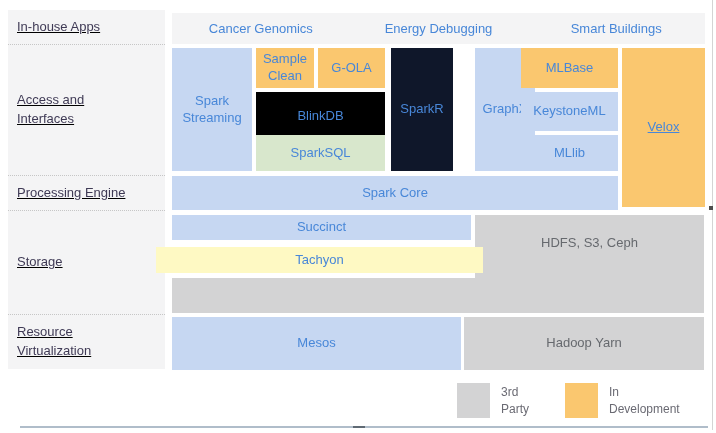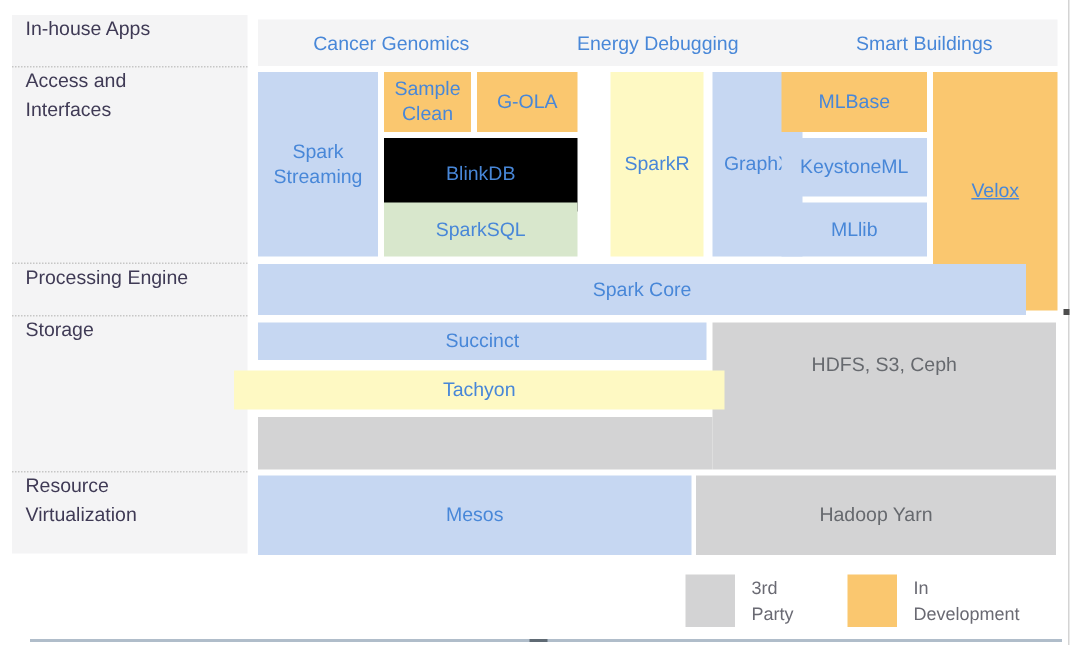--- a/index.html
+++ b/index.html
@@ -2,21 +2,21 @@
 <html><head>
 <meta charset="utf-8">
 <style>
   html,body{margin:0;padding:0;background:#fff;}
   .canvas{
     position:relative;width:716px;height:433px;background:#ffffff;
     font-family:"Liberation Sans", sans-serif;overflow:hidden;
   }
   
   .left-panel{position:absolute;left:8px;top:10px;width:157px;height:359px;background:#f4f4f5;}
-  .band{box-sizing:border-box;display:flex;align-items:flex-start;border-bottom:1px dotted #c6c6c6;}
+  .band{box-sizing:border-box;display:flex;align-items:center;border-bottom:1px dotted #c6c6c6;text-decoration:underline;}
   .band:last-child{border-bottom:none;}
   .band-label{padding-left:9px;font-size:13px;line-height:1.45;color:#3f3a55;max-width:116px;}
   
   .header-band{position:absolute;left:172px;top:13px;width:533px;height:31px;background:#f4f4f5;display:flex;}
   .header-cell{flex:1;display:flex;align-items:center;justify-content:center;font-size:13px;color:#4887d8;}
   
   .box{
     position:absolute;display:flex;align-items:center;justify-content:center;
     text-align:center;font-size:13px;color:#4887d8;line-height:1.3;box-sizing:border-box;
   }
@@ -60,30 +60,30 @@
     <div class="header-cell">Cancer Genomics</div>
     <div class="header-cell">Energy Debugging</div>
     <div class="header-cell">Smart Buildings</div>
   </div>
 
   <div class="box" style="left: 172px; top: 48px; width: 80px; height: 123px; padding: 0px 6px; background: rgb(198, 215, 242);">Spark Streaming</div>
   <div class="box" style="left: 256px; top: 48px; width: 58px; height: 40px; padding: 0px 4px; background: rgb(250, 199, 111);">Sample Clean</div>
   <div class="box" style="left: 318px; top: 48px; width: 67px; height: 40px; background: rgb(250, 199, 111);">G-OLA</div>
   <div class="box" style="left: 256px; top: 92px; width: 129px; height: 49px; background: #000000;">BlinkDB</div>
   <div class="box" style="left: 256px; top: 135px; width: 129px; height: 36px; background: rgb(216, 231, 204);">SparkSQL</div>
-  <div class="box" style="left: 391px; top: 48px; width: 62px; height: 123px; background: #fef9c3; margin-left: 16px;">SparkR</div>
+  <div class="box" style="left: 391px; top: 48px; width: 62px; height: 123px; background: #0f172a;">SparkR</div>
   <div class="box" style="left: 475px; top: 48px; width: 60px; height: 123px; background: rgb(198, 215, 242);">GraphX</div>
   <div class="box" style="left: 521px; top: 48px; width: 97px; height: 40px; background: rgb(250, 199, 111);">MLBase</div>
   <div class="box" style="left: 521px; top: 92px; width: 97px; height: 39px; background: rgb(198, 215, 242);">KeystoneML</div>
   <div class="box" style="left: 521px; top: 135px; width: 97px; height: 36px; background: rgb(198, 215, 242);">MLlib</div>
   <div class="box" style="left: 622px; top: 48px; width: 83px; height: 159px; background: rgb(250, 199, 111);">
     <span class="velox-label">Velox</span>
   </div>
 
-  <div class="box" style="left: 172px; top: 176px; width: 512px; height: 34px; background: rgb(198, 215, 242);">Spark Core</div>
+  <div class="box" style="left: 172px; top: 176px; width: 446px; height: 34px; background: rgb(198, 215, 242);">Spark Core</div>
 
   <div class="box" style="left: 172px; top: 278px; width: 303px; height: 35px; background: rgb(211, 211, 212);"></div>
   <div class="box graytext hdfs-box" style="left: 475px; top: 215px; width: 229px; height: 98px; background: rgb(211, 211, 212); text-align: right;">HDFS, S3, Ceph</div>
   <div class="box" style="left: 172px; top: 215px; width: 299px; height: 25px; background: rgb(198, 215, 242);">Succinct</div>
   <div class="box" style="left: 156px; top: 247px; width: 327px; height: 26px; background: #fef9c3;">Tachyon</div>
 
   <div class="box" style="left: 172px; top: 317px; width: 289px; height: 53px; background: rgb(198, 215, 242);">Mesos</div>
   <div class="box graytext" style="left: 464px; top: 317px; width: 240px; height: 53px; background: rgb(211, 211, 212);">Hadoop Yarn</div>
 
   <div class="legend-item" style="left:457px;">

